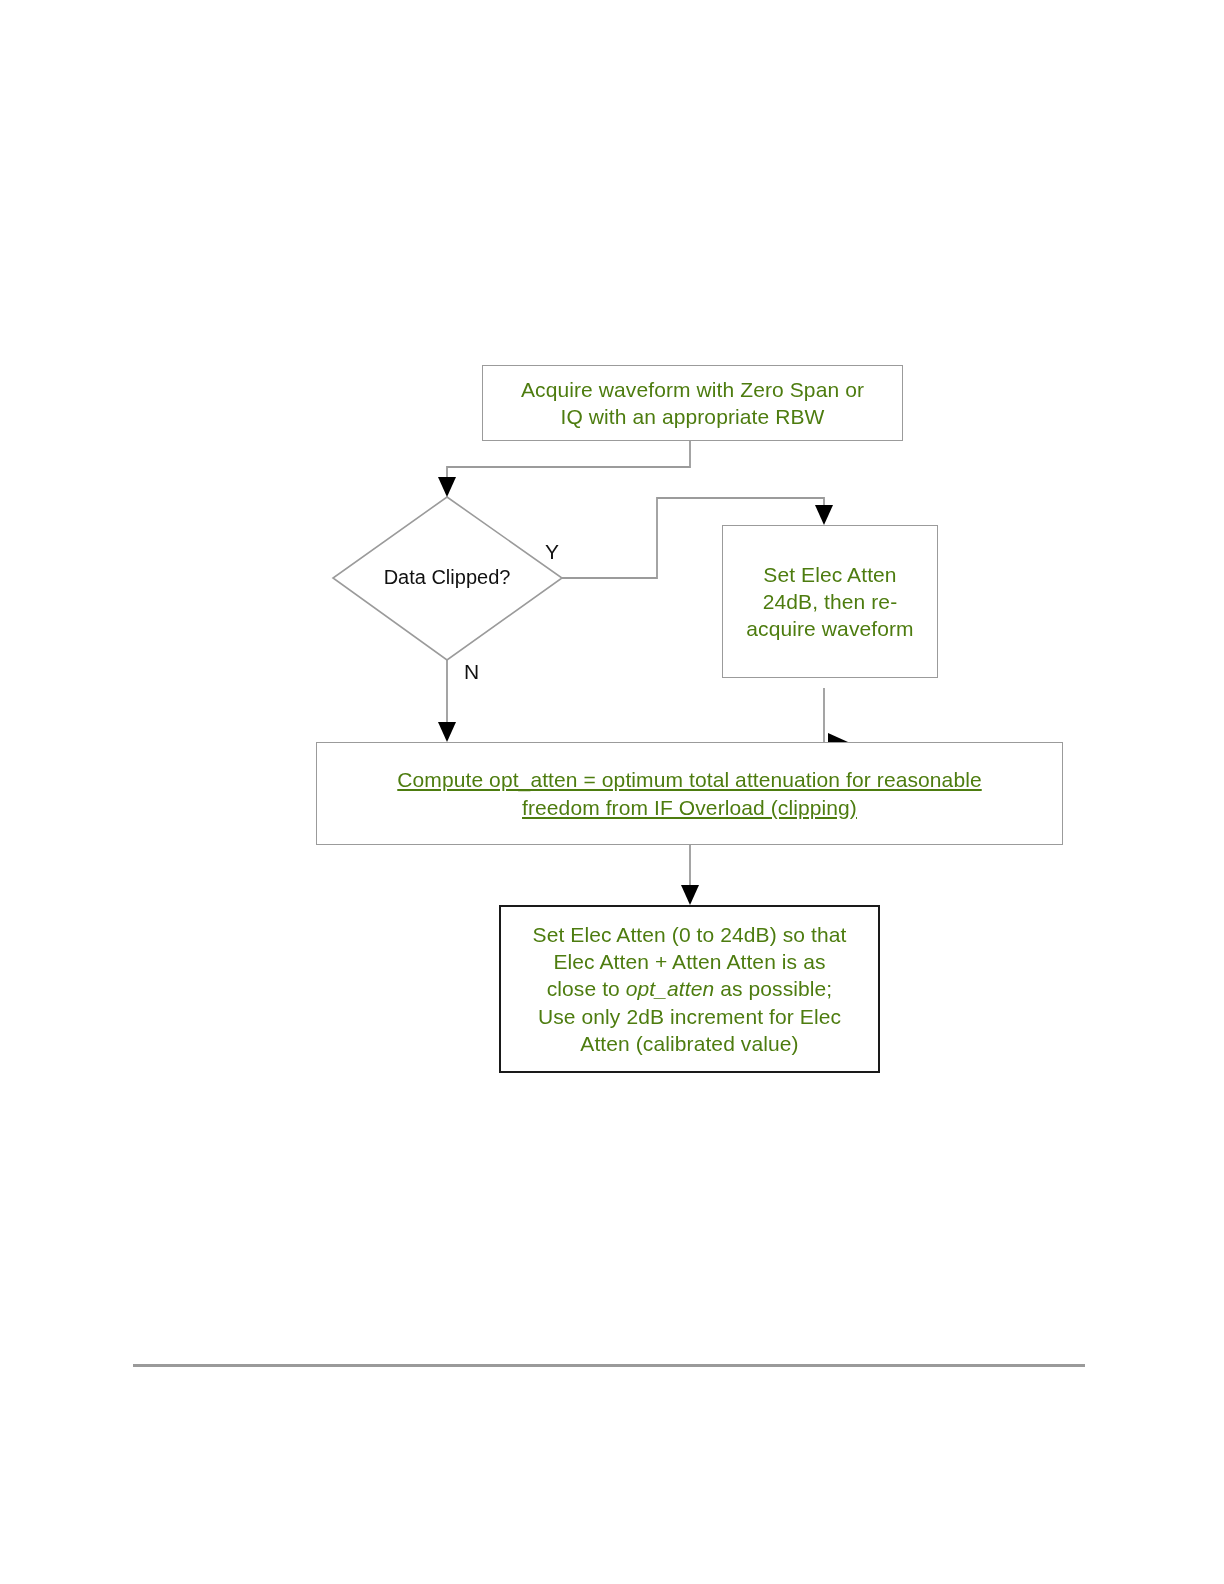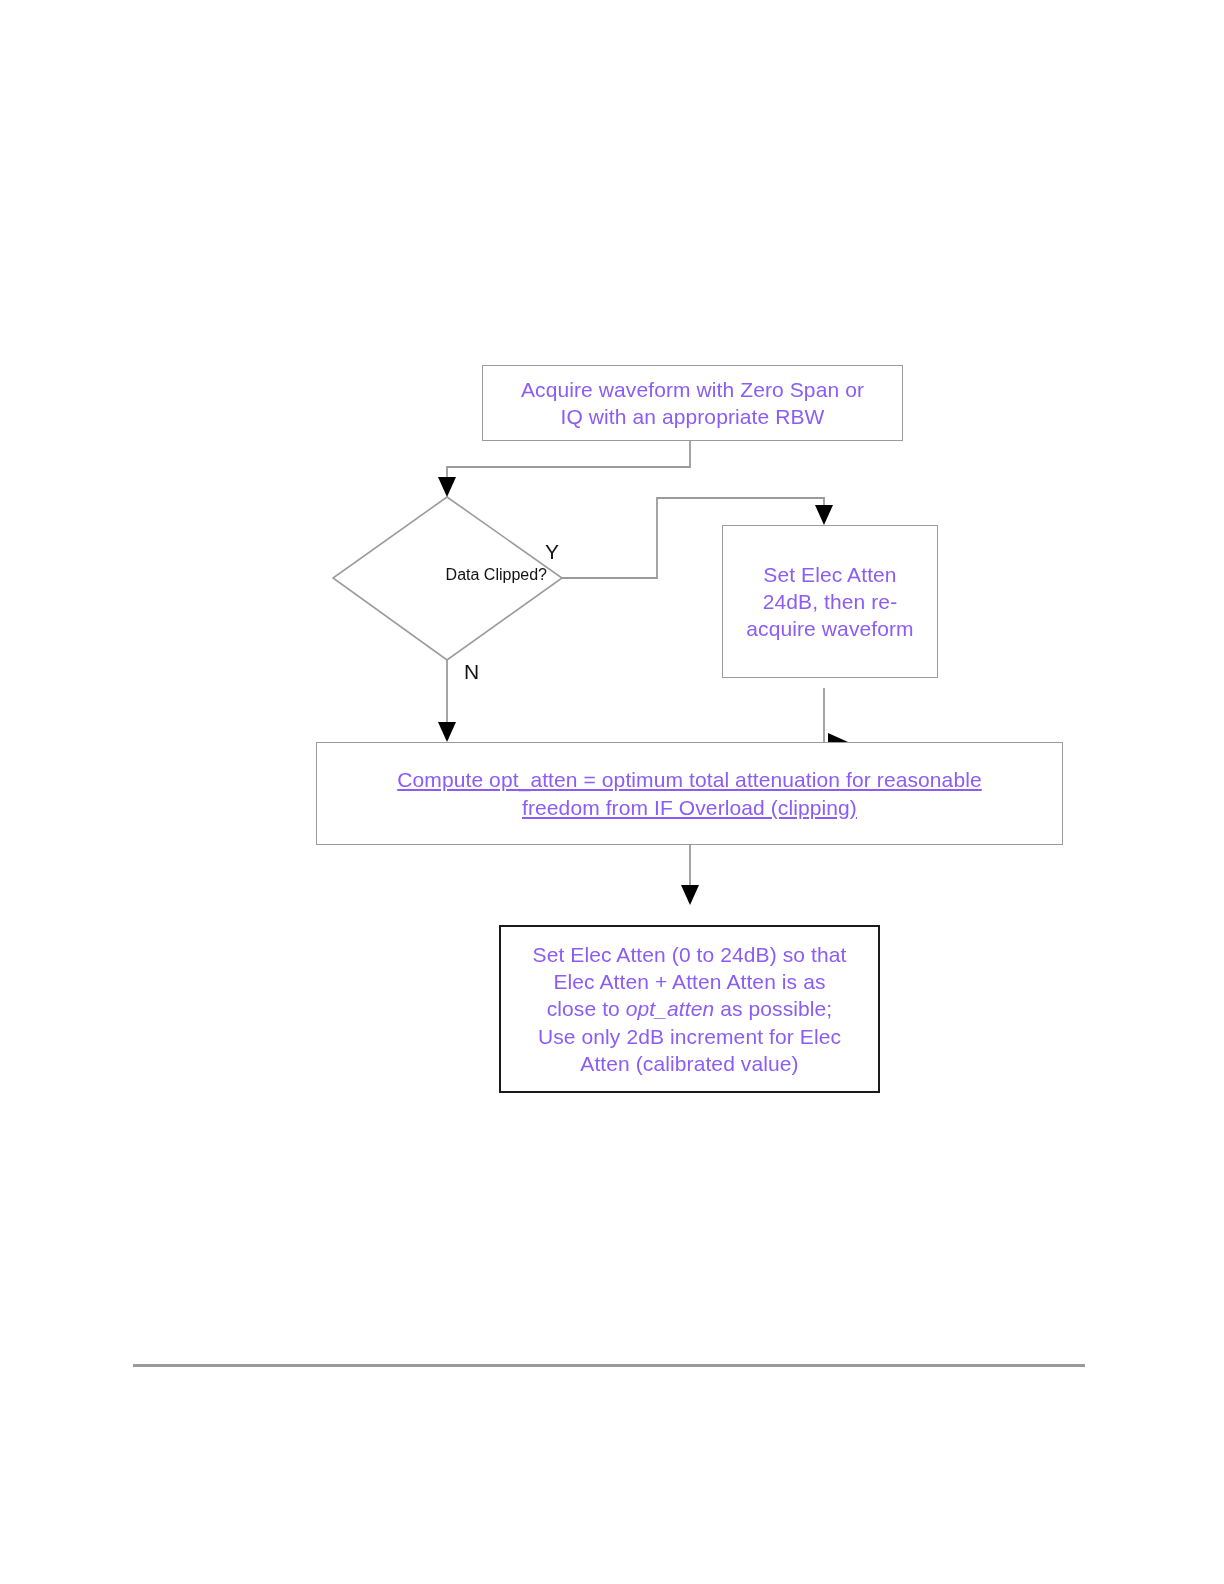--- a/index.html
+++ b/index.html
@@ -31,38 +31,38 @@
     box-sizing: border-box;
     display: flex;
     align-items: center;
     justify-content: center;
     text-align: center;
     background: #ffffff;
     border: 1px solid #9b9b9b;
     font-size: 21px;
     line-height: 1.30;
     letter-spacing: 0.1px;
-    color: #8b5cf6;
+    color: #4d7c0f;
   }
   .node-box.emphasis {
     border: 2px solid #1a1a1a;
   }
   .node-box .txt {
     padding: 0 10px;
     white-space: pre-line;
   }
   .node-box .txt em {
     font-style: italic;
   }
   .diamond-label {
     position: absolute;
-    font-size: 16px;
+    font-size: 20px;
     line-height: 1.25;
     color: #111111;
-    text-align: right;
+    text-align: center;
     white-space: nowrap;
   }
   .edge-label {
     position: absolute;
     font-size: 21px;
     line-height: 1;
     color: #111111;
     white-space: nowrap;
   }
   .footer-rule {
@@ -124,19 +124,19 @@
     <span class="txt">Set Elec Atten
 24dB, then re-
 acquire waveform</span>
   </div>
 
   <div class="node-box" style="left:316px; top:742px; width:747px; height:103px;text-decoration:underline;">
     <span class="txt">Compute opt_atten = optimum total attenuation for reasonable
 freedom from IF Overload (clipping)</span>
   </div>
 
-  <div class="node-box emphasis" style="left:499px; top:905px; width:381px; height:168px;margin-top:20px;">
+  <div class="node-box emphasis" style="left:499px; top:905px; width:381px; height:168px;">
     <span class="txt"><span>Set Elec Atten (0 to 24dB) so that</span><br><span>Elec Atten + Atten Atten is as</span><br><span>close to </span><em>opt_atten</em><span> as possible;</span><br><span>Use only 2dB increment for Elec</span><br><span>Atten (calibrated value)</span></span>
   </div>
 
   <div class="footer-rule"></div>
 
 </div>
 
 </body></html>

